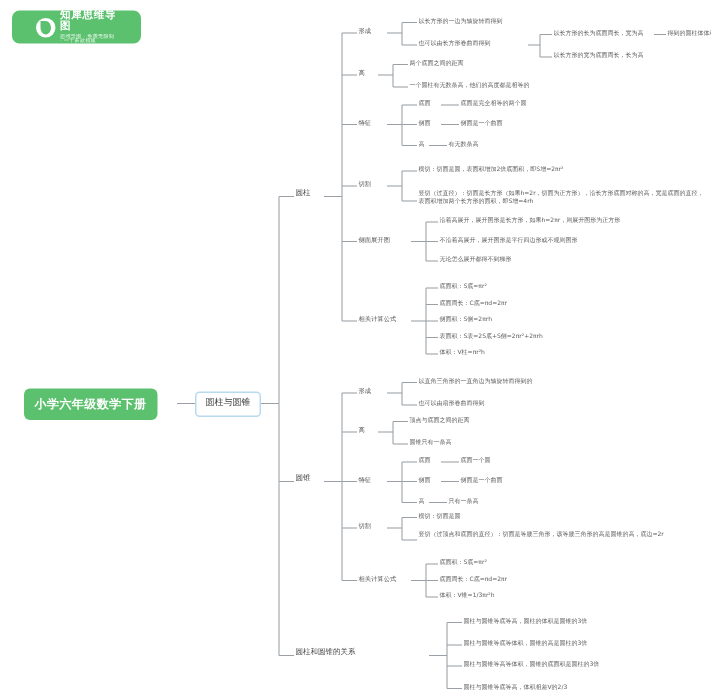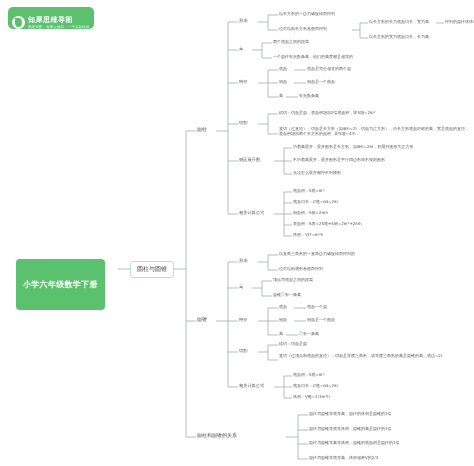--- a/index.html
+++ b/index.html
@@ -9,22 +9,22 @@
     font-family:"DejaVu Sans","Liberation Sans",sans-serif;
     position:relative;
     overflow:hidden;
   }
   
   .logo{
     position:absolute;left:8px;top:7px;
     width:86px;height:22px;
     background:#5bc16e;
     border-radius:5px;
-    display:flex;align-items:flex-end;
-    padding:0 4px;box-sizing:border-box;
+    display:flex;align-items:center;
+    padding:0 16px;box-sizing:border-box;
     gap:3px;
   }
   .logo-mark{
     width:13px;height:13px;border-radius:50%;
     background:#ffffff;flex:0 0 auto;position:relative;
   }
   .logo-mark::after{
     content:"";position:absolute;left:3px;top:2px;
     width:7px;height:9px;border-radius:0 50% 50% 50%;
     background:#5bc16e;
@@ -43,21 +43,21 @@
     white-space:nowrap;
     line-height:1.15;
     color:#3c3c3c;
   }
   
   .n-root{
     background:#5bc16e;
     color:#ffffff;
     border-radius:4px;
     font-size:8px;
-    padding:21px 7px;
+    padding:6px 7px;
     font-weight:bold;
     letter-spacing:.3px;
   }
   
   .n-l2{
     background:#ffffff;
     border:1px solid #b9d9ee;
     border-radius:3px;
     font-size:6px;
     padding:4px 6px;

